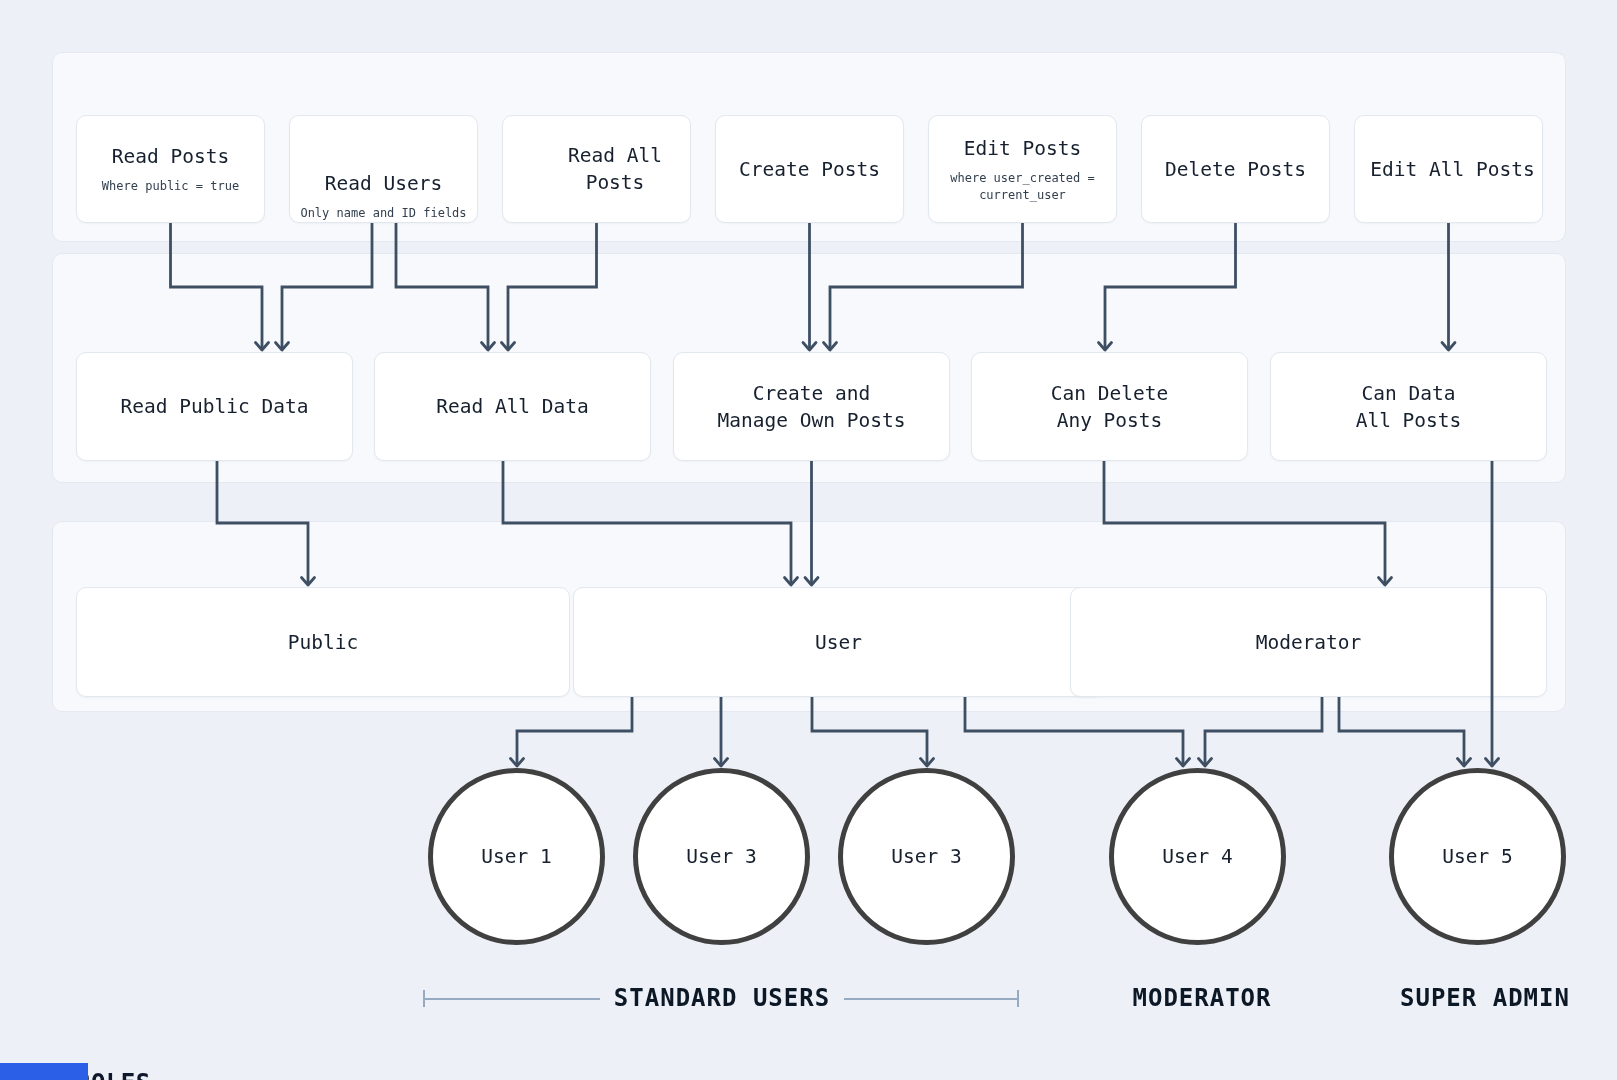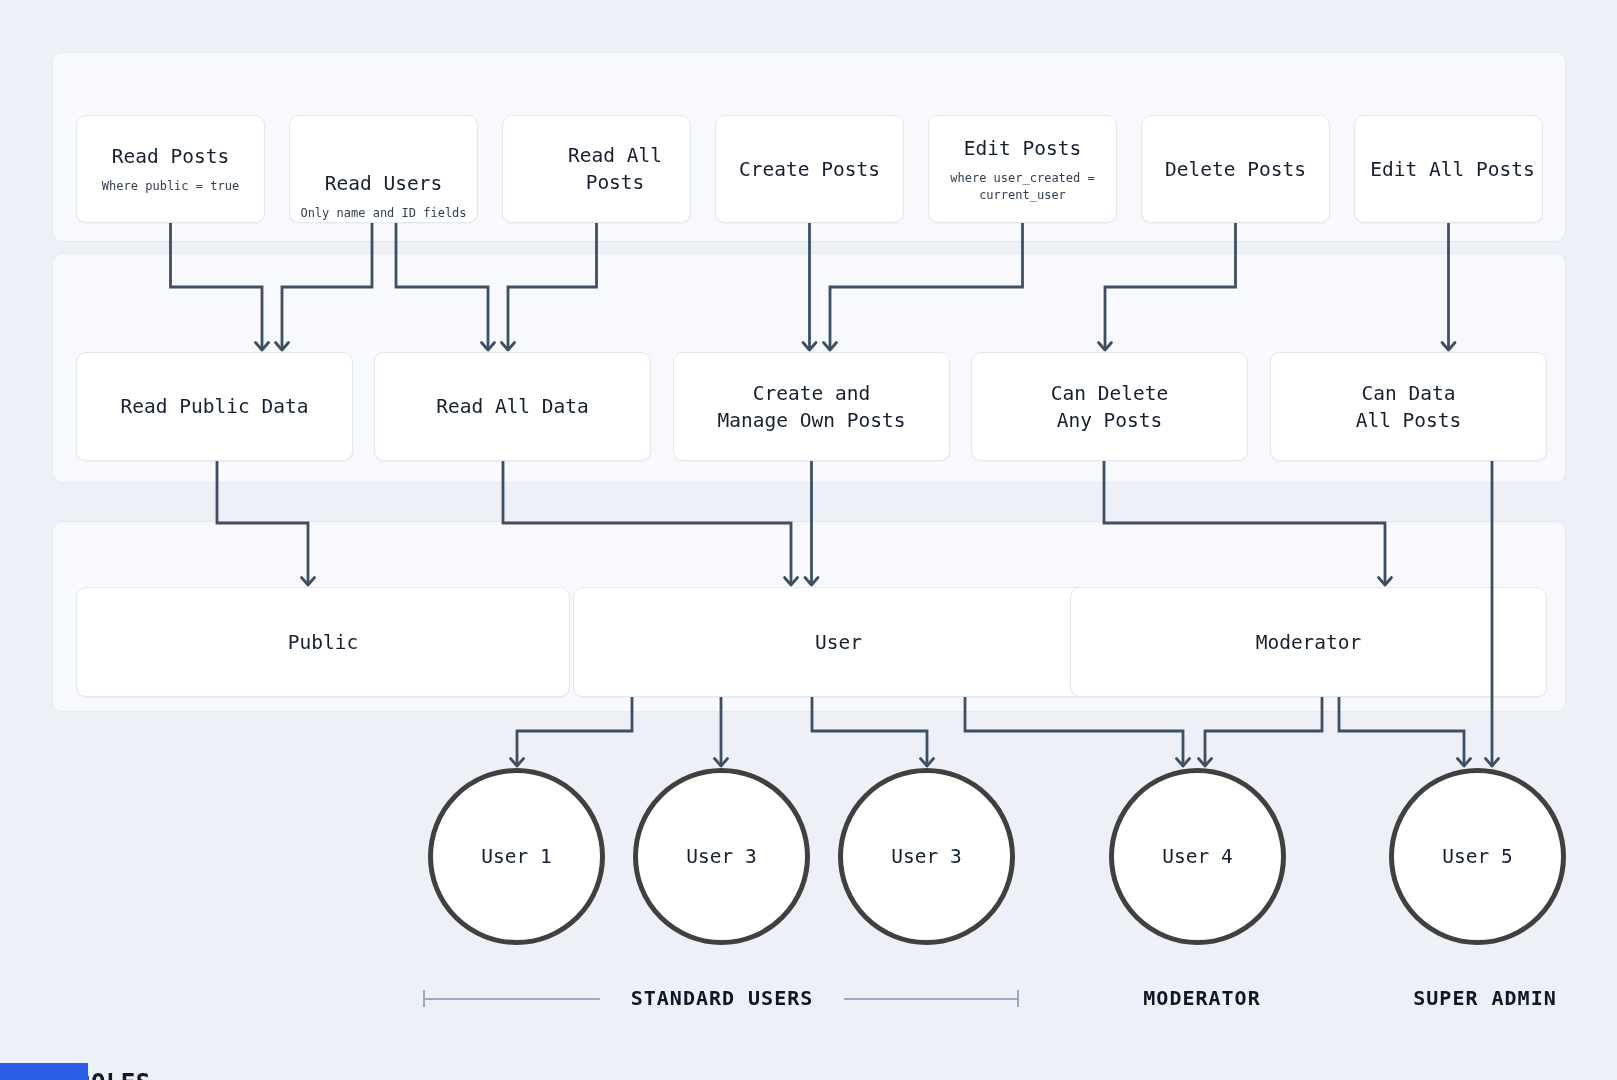--- a/index.html
+++ b/index.html
@@ -36,21 +36,21 @@
     white-space:pre-line;
   }
 
   .circle{
     position:absolute;width:177px;height:177px;border-radius:50%;
     background:#ffffff;border:5px solid #404040;box-sizing:border-box;
     display:flex;align-items:center;justify-content:center;z-index:2;
   }
 
   .group-label{
-    position:absolute;font-size:20px;font-weight:700;color:#0d1826;
+    position:absolute;font-size:24px;font-weight:700;color:#0d1826;
     letter-spacing:1px;line-height:28px;text-align:right;transform:translateX(-50%);
     z-index:2;white-space:pre;
   }
   .bracket-line{position:absolute;height:2px;background:#96abc1;z-index:2;}
   .bracket-tick{position:absolute;width:2px;height:17px;background:#96abc1;z-index:2;}
 
   .edges{position:absolute;inset:0;z-index:5;pointer-events:none;}
   .edge{fill:none;stroke:#3e4f63;stroke-width:2.8px;}
 
   .bottom-bar{

